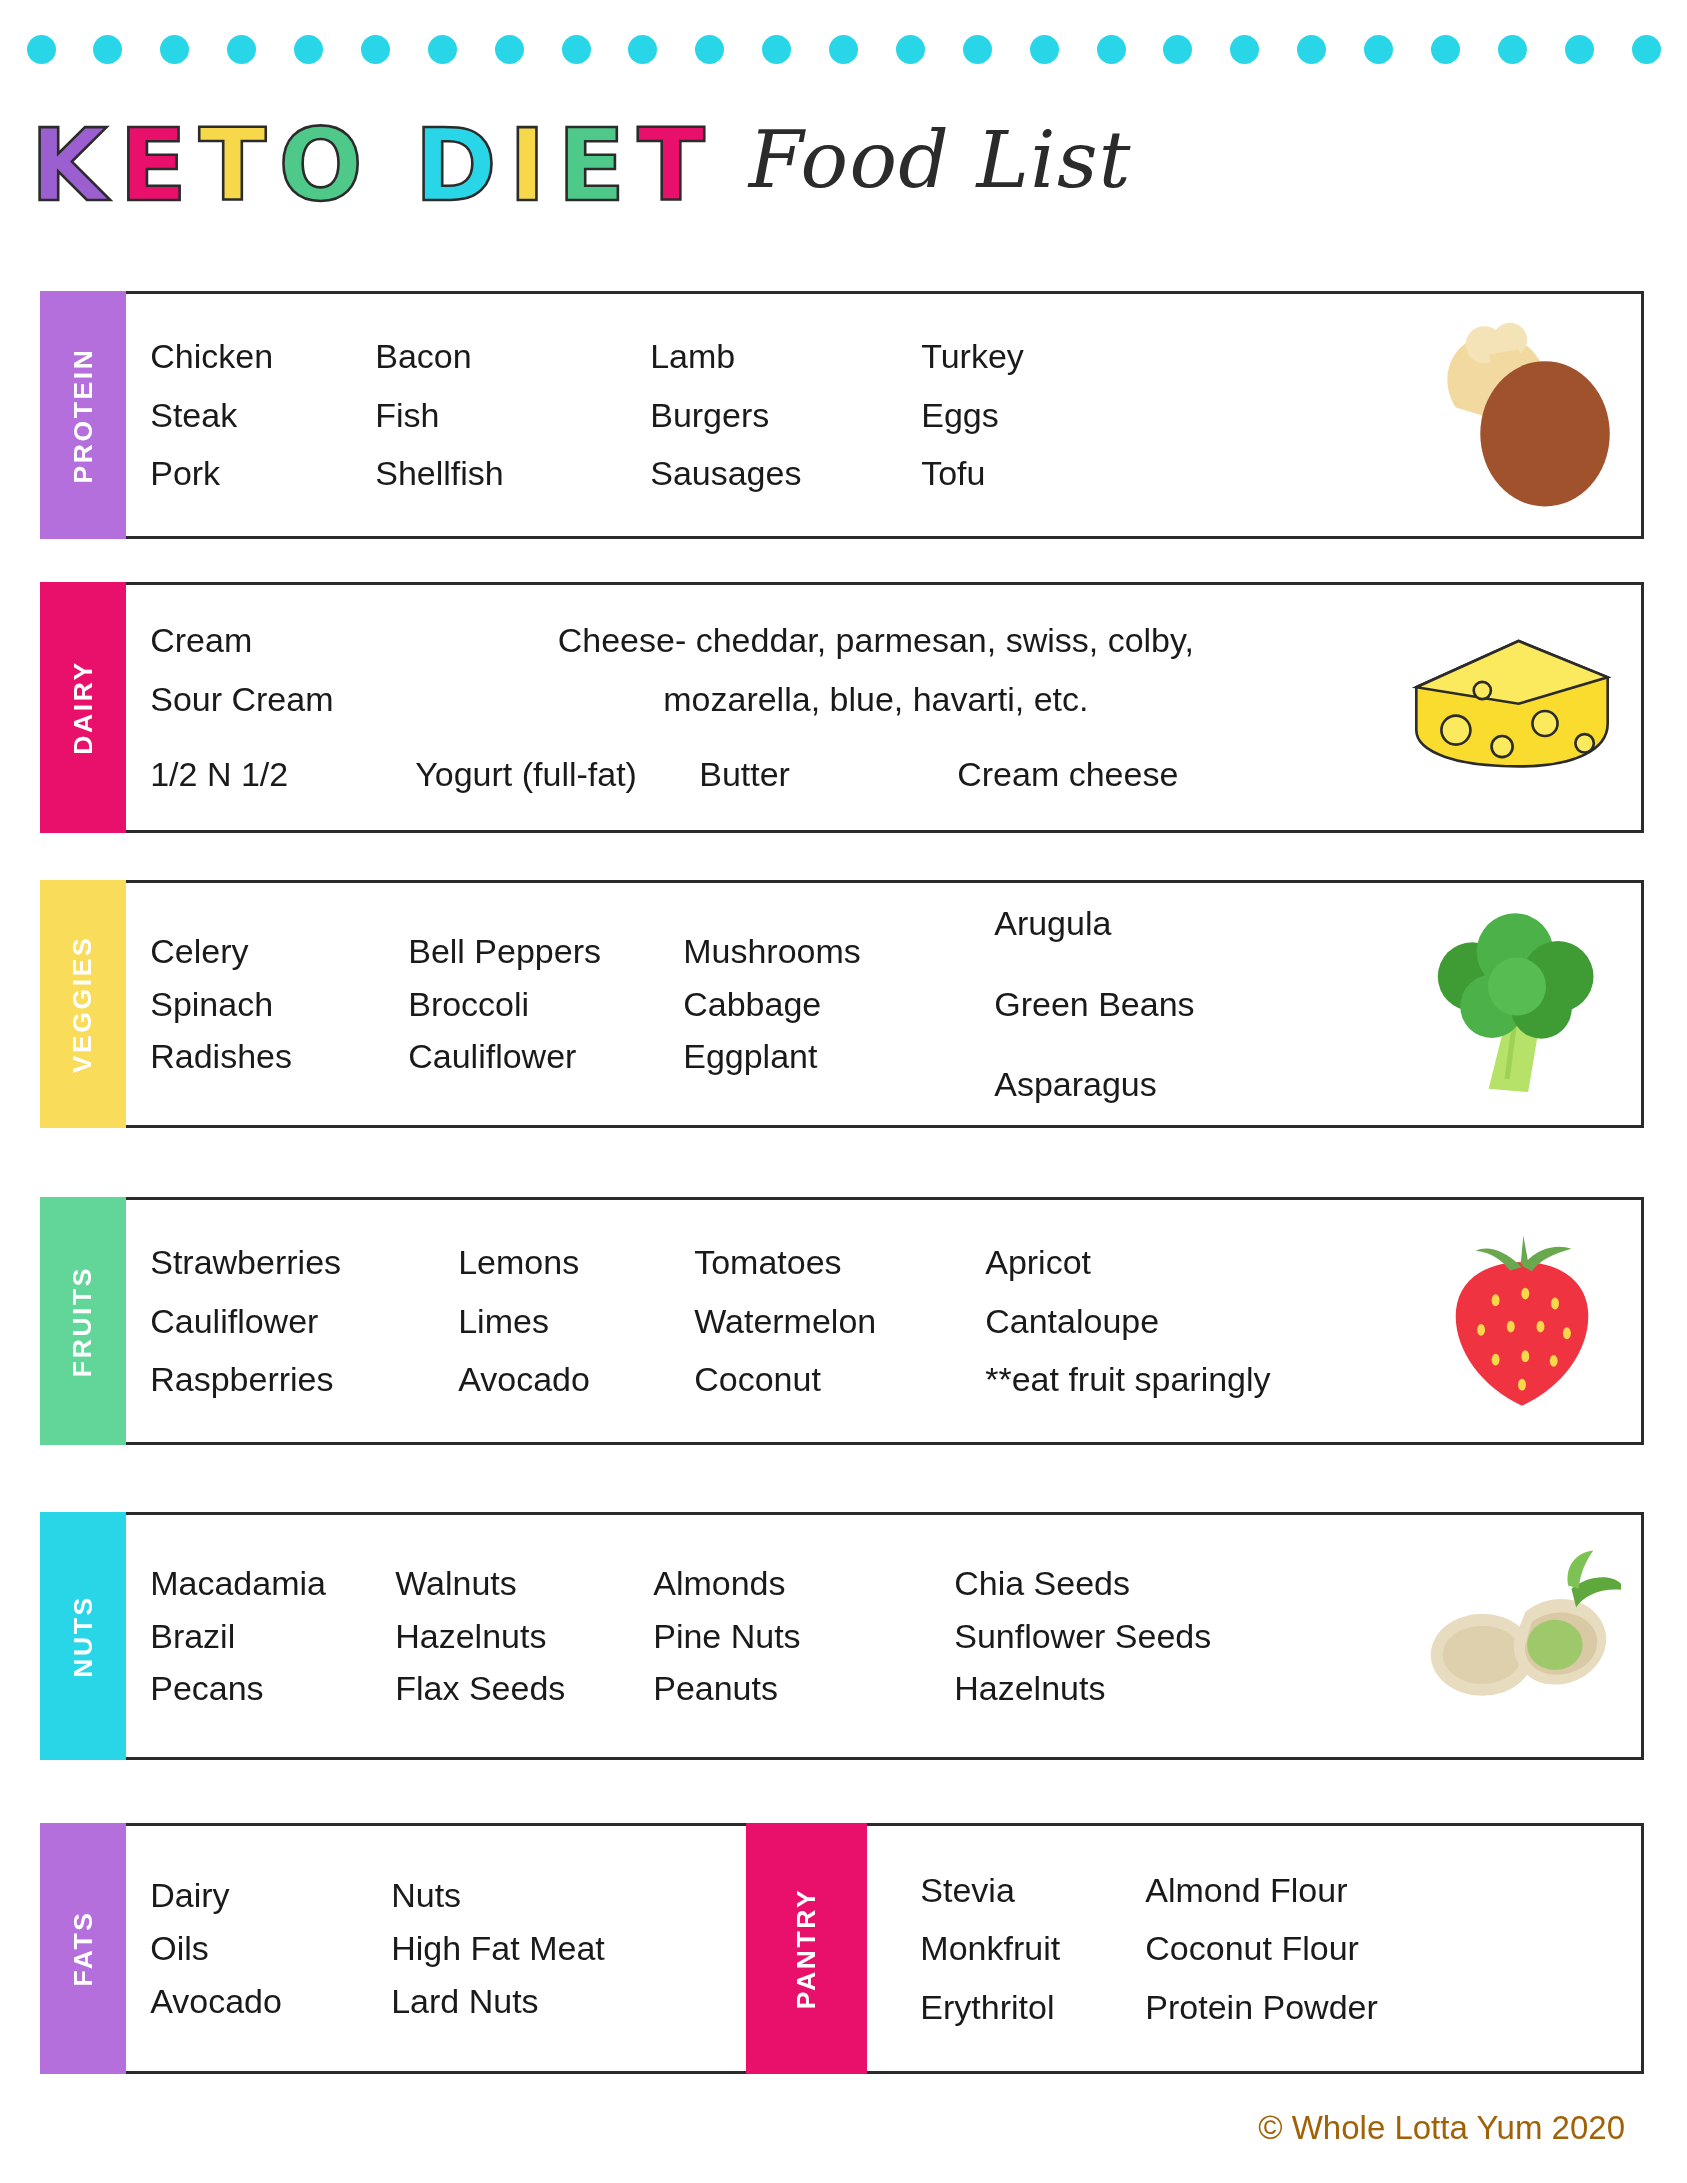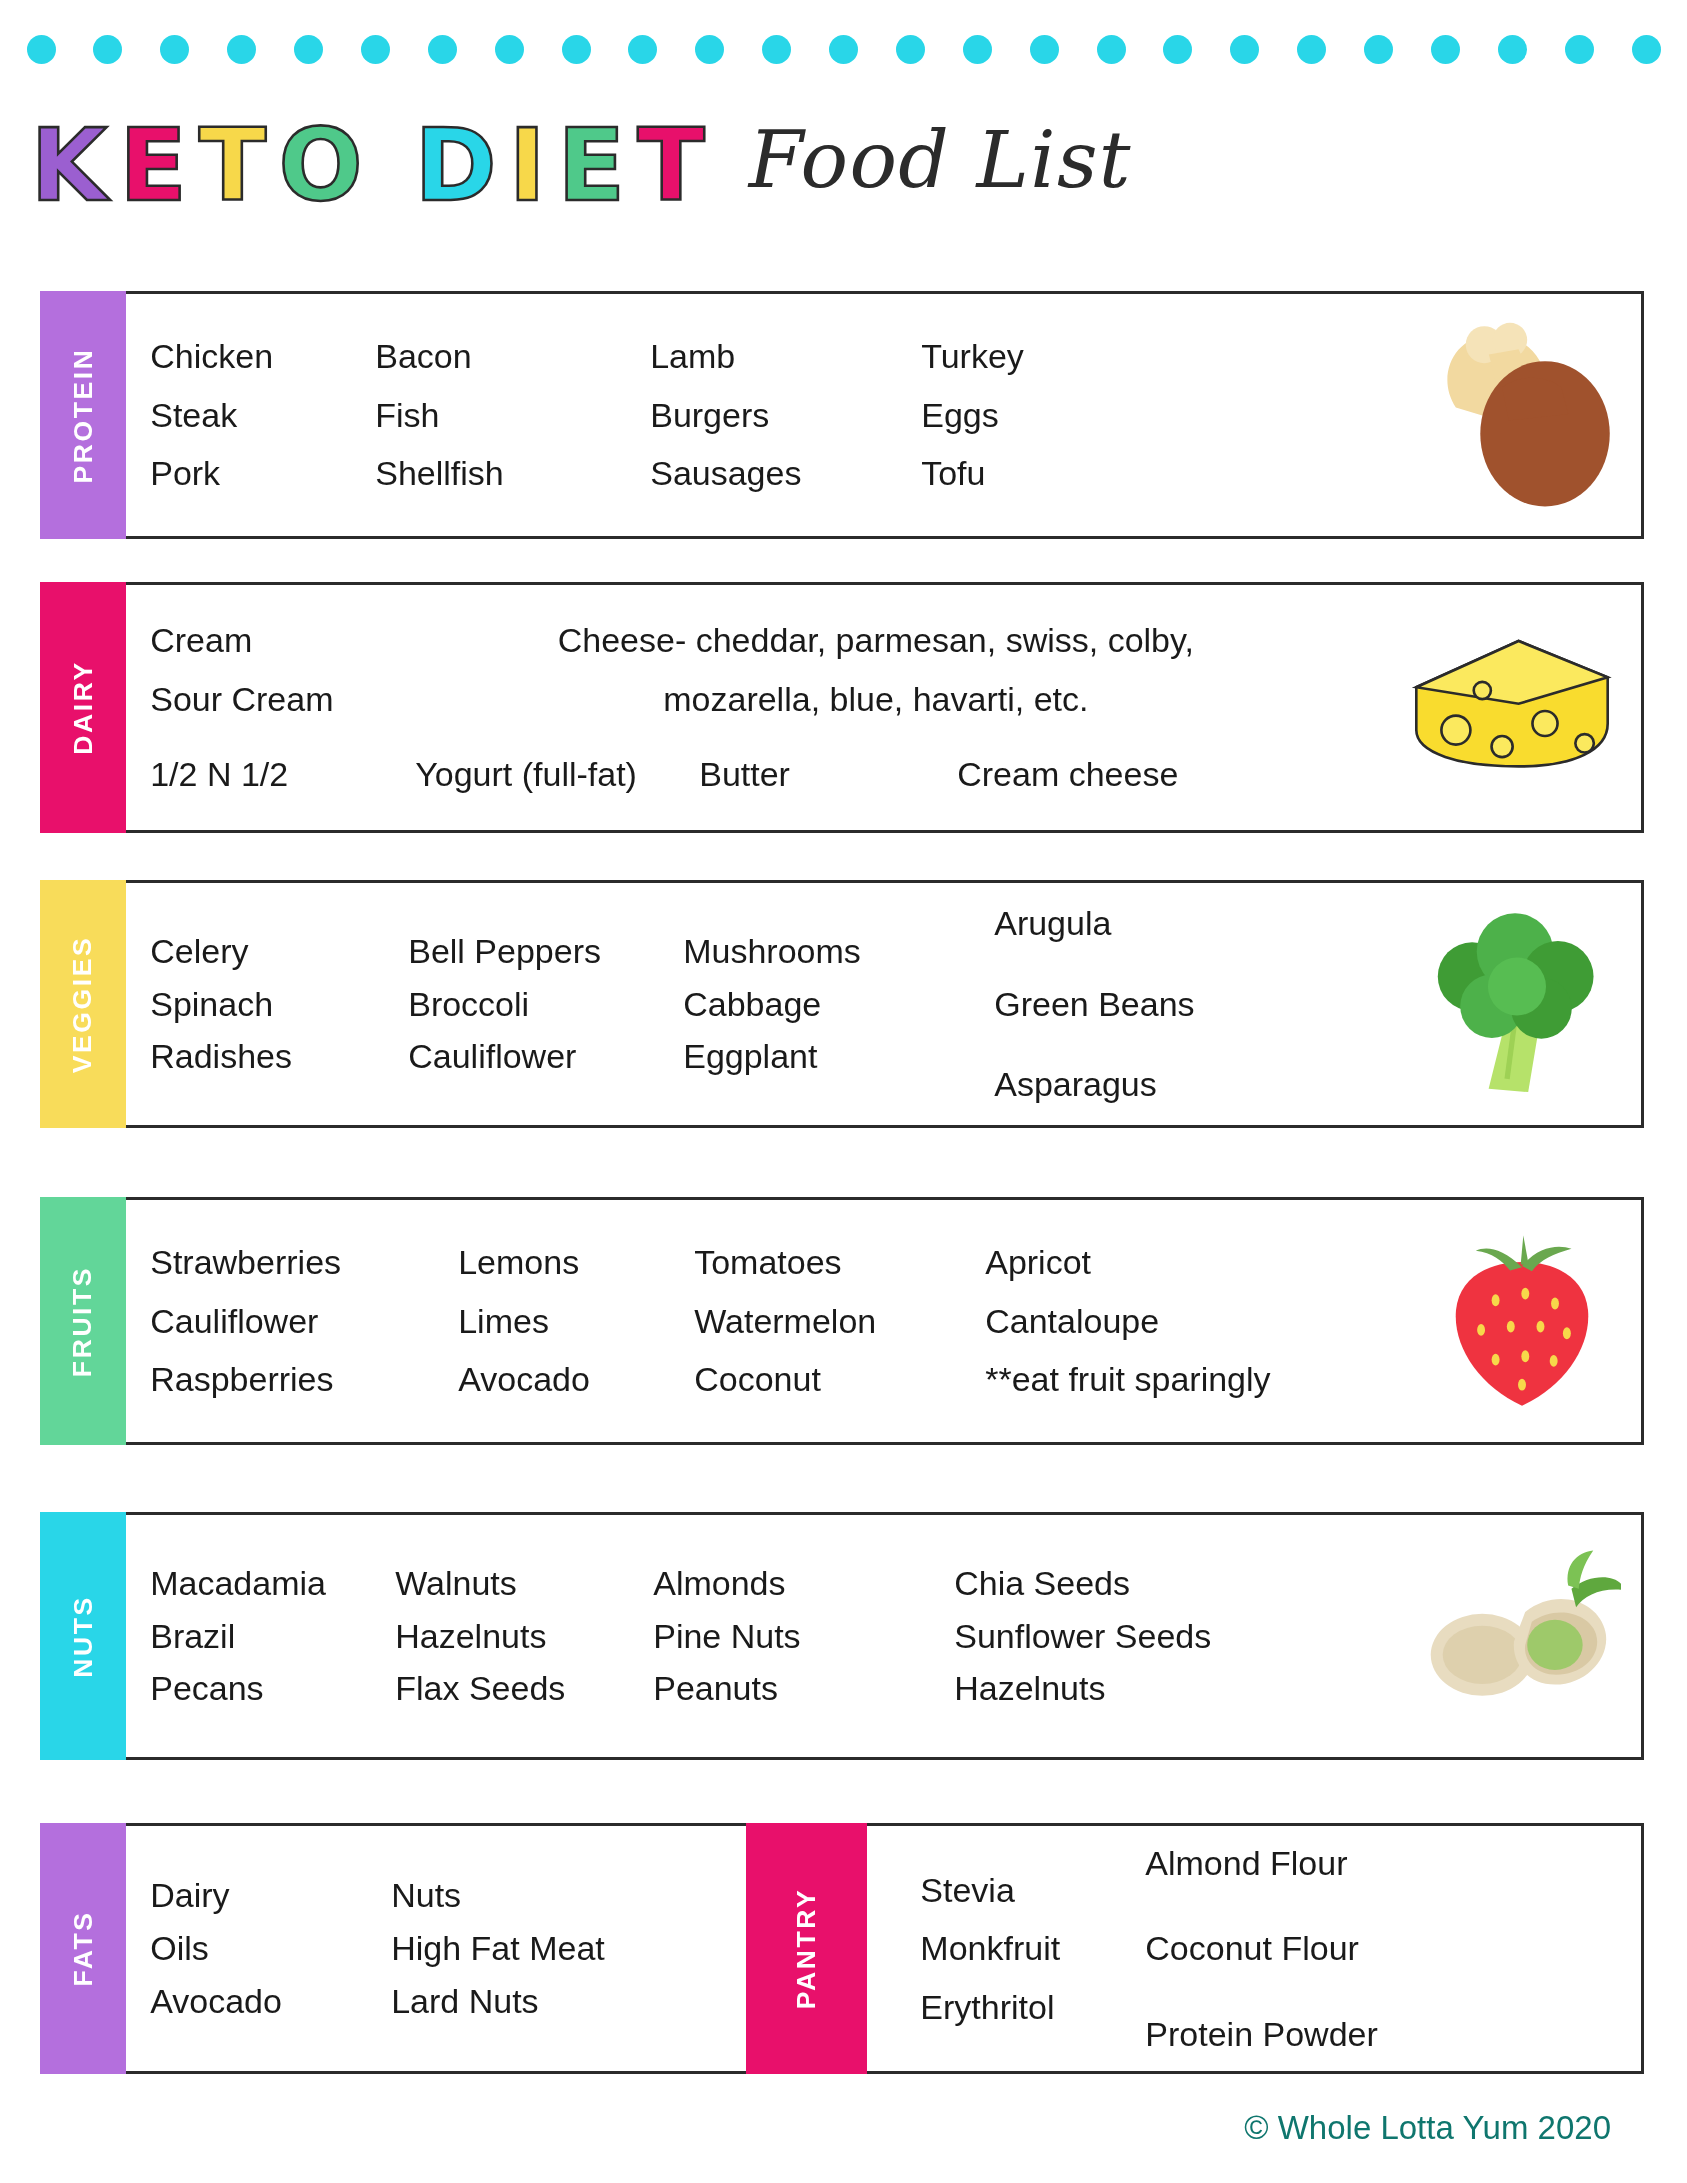--- a/index.html
+++ b/index.html
@@ -189,29 +189,29 @@
   .pantry-tab {
     flex: 0 0 96px;
     background: #e8106b;
     display: flex;
     align-items: center;
     justify-content: center;
     margin: -3.3px 0;
   }
   .pantry-cols { display: flex; padding: 0 40px; align-items: center; flex: 1; box-sizing: border-box; margin-left: 13px; }
   #sec-fats .p1 { width: 225px; }
-  #sec-fats .p2 { width: 318px; gap: 27px; }
+  #sec-fats .p2 { width: 318px; }
 
   
   .footer {
     position: absolute;
-    right: 76px;
+    right: 62px;
     bottom: 36px;
     font-size: 33px;
-    color: #0f766e;
+    color: #a16207;
   }
 
   
   .tight .item { line-height: 1.55; }
 </style>
 </head>
 <body>
 
 <div class="dots-row">
   <div class="dot"></div>

